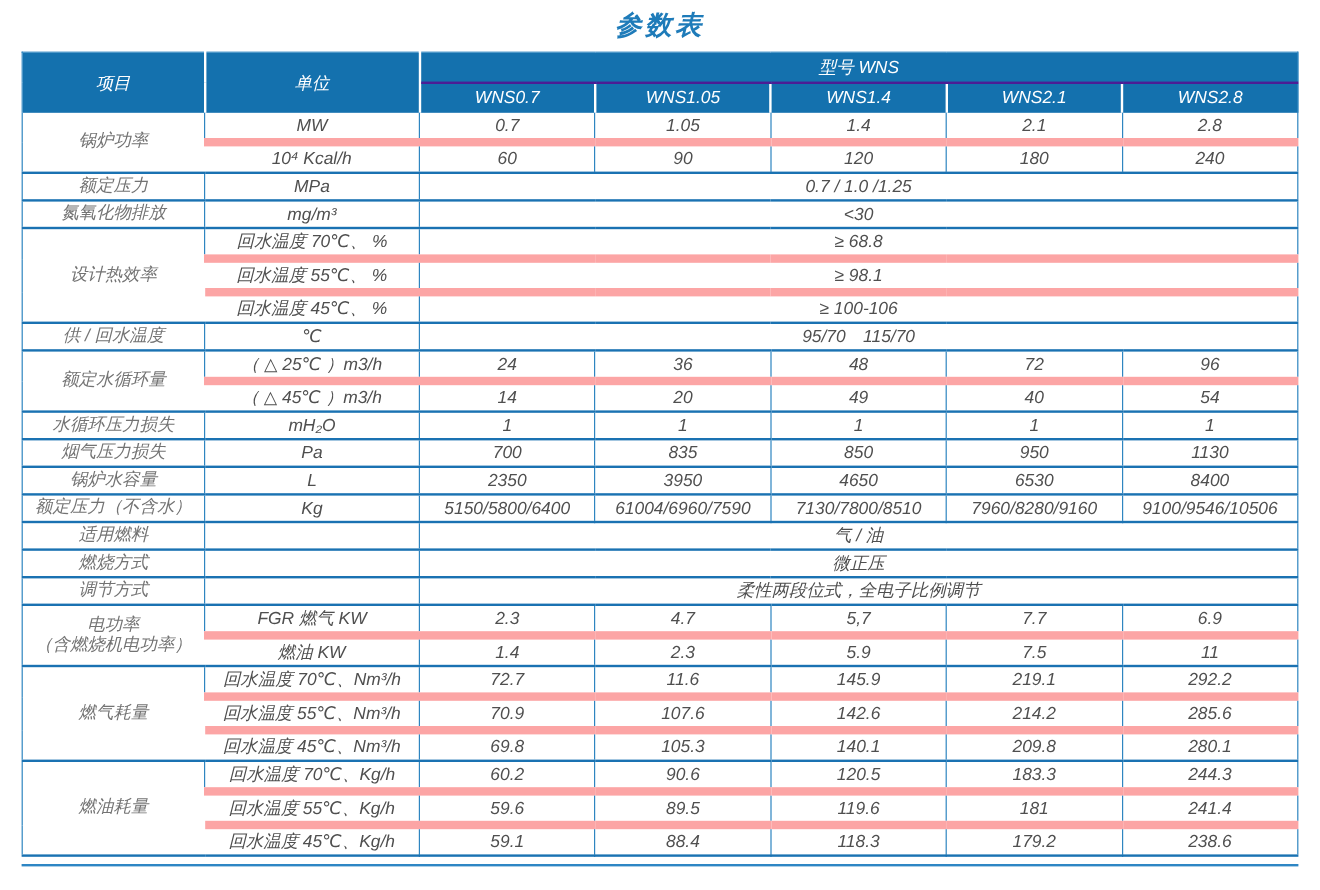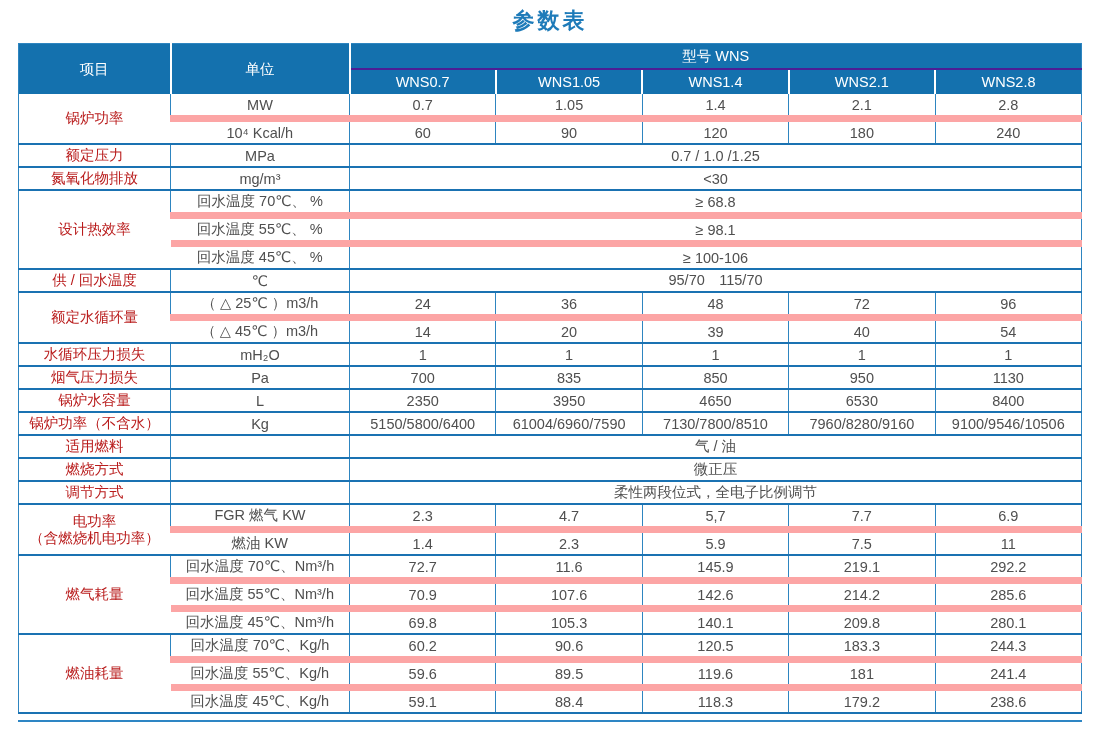--- a/index.html
+++ b/index.html
@@ -1,41 +1,41 @@
 <!DOCTYPE html>
 <html><head>
 <meta charset="utf-8">
 <style>
   html,body{margin:0;padding:0;}
   body{
     width:1100px;height:742px;background:#ffffff;
     font-family:"Liberation Sans","DejaVu Sans",sans-serif;
     color:#4a4a4a;-webkit-font-smoothing:antialiased;
   }
-  .page{padding:0 18px;}
+  .page{padding:0 18px;font-style:italic;}
   .title{
     text-align:center;color:#1e7bb9;font-size:22px;font-weight:bold;
     letter-spacing:3px;margin:0;padding-top:8px;line-height:26px;
   }
   table.params{
     width:1064px;border-collapse:collapse;table-layout:fixed;
     margin-top:9px;border:1px solid #2e85c0;border-bottom:2px solid #1a72b2;padding-left:24px;
   }
   thead th{
     background:#1471ae;color:#ffffff;font-weight:normal;font-size:14.5px;
     height:24px;padding:0 2px;
   }
   thead th.sep{border-left:2px solid #ffffff;}
   thead tr.model-row th{border-top:2px solid #4c1d95;}
   tbody td{
     height:21px;padding:0 4px;text-align:center;vertical-align:middle;
     font-size:14.5px;color:#4f4f4f;border-left:1px solid #2e85c0;
   }
   tbody td:first-child{border-left:none;}
-  tbody td.item{color:#b91c1c;white-space:pre-line;line-height:17px;}
+  tbody td.item{color:#737373;white-space:pre-line;line-height:17px;}
   tr.grp td{border-top:2px solid #1a72b2;}
   tr.sub td{border-top:7px solid #fca5a5;}
   tbody tr:first-child td{border-top:none;}
   .notes{
     display:flex;margin:9px 0 0 22px;font-size:13.5px;color:#4d4d4d;
     line-height:20px;
   }
   .note-label{flex:none;}
   .note-line{white-space:pre-wrap;}
   .note-no{display:inline-block;width:18px;}
@@ -124,21 +124,21 @@
           <td class="val">24</td>
           <td class="val">36</td>
           <td class="val">48</td>
           <td class="val">72</td>
           <td class="val">96</td>
         </tr>
         <tr class="sub">
           <td class="unit">（ △ 45℃ ）m3/h</td>
           <td class="val">14</td>
           <td class="val">20</td>
-          <td class="val">39</td>
+          <td class="val">49</td>
           <td class="val">40</td>
           <td class="val">54</td>
         </tr>
         <tr class="grp">
           <td class="item" rowspan="1">水循环压力损失</td>
           <td class="unit">mH₂O</td>
           <td class="val">1</td>
           <td class="val">1</td>
           <td class="val">1</td>
           <td class="val">1</td>
@@ -156,21 +156,21 @@
         <tr class="grp">
           <td class="item" rowspan="1">锅炉水容量</td>
           <td class="unit">L</td>
           <td class="val">2350</td>
           <td class="val">3950</td>
           <td class="val">4650</td>
           <td class="val">6530</td>
           <td class="val">8400</td>
         </tr>
         <tr class="grp">
-          <td class="item" rowspan="1">锅炉功率（不含水）</td>
+          <td class="item" rowspan="1">额定压力（不含水）</td>
           <td class="unit">Kg</td>
           <td class="val">5150/5800/6400</td>
           <td class="val">61004/6960/7590</td>
           <td class="val">7130/7800/8510</td>
           <td class="val">7960/8280/9160</td>
           <td class="val">9100/9546/10506</td>
         </tr>
         <tr class="grp">
           <td class="item" rowspan="1">适用燃料</td>
           <td class="unit"></td>

